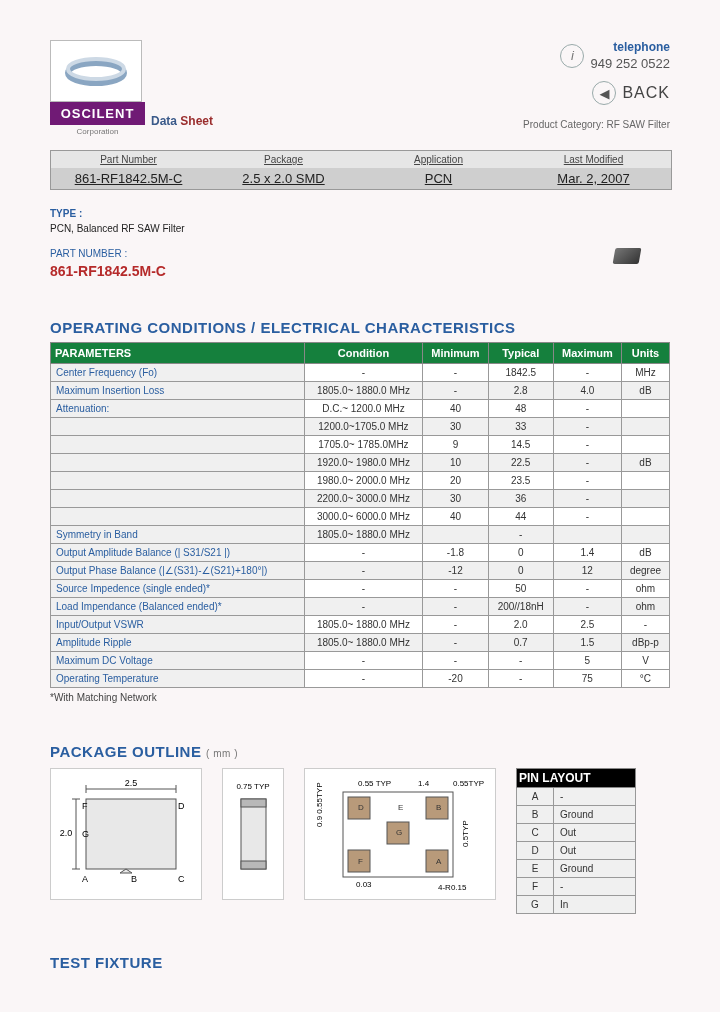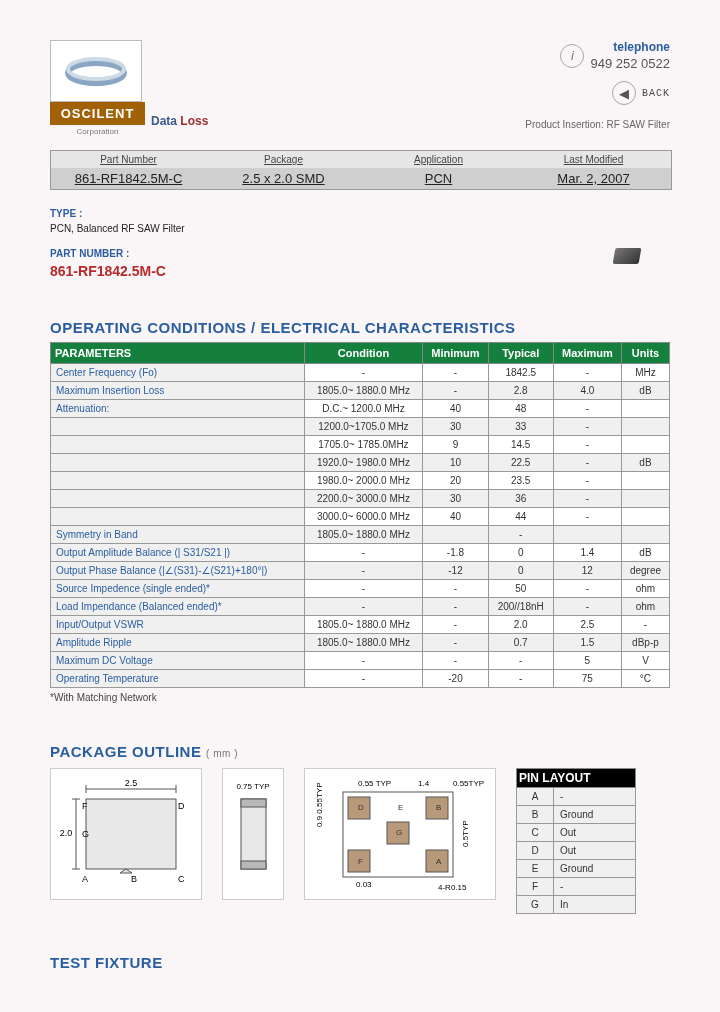--- a/index.html
+++ b/index.html
@@ -32,21 +32,21 @@
     width: 90px;
     height: 60px;
     background: #fff;
     border: 1px solid #bbb;
     display: flex;
     align-items: center;
     justify-content: center;
   }
   .logo-ring svg { display:block; }
   .logo-text {
-    background: #a16207;
+    background: #701a75;
     color: #fff;
     font-weight: bold;
     font-size: 13px;
     letter-spacing: 1px;
     padding: 4px 0;
   }
   .logo-sub {
     font-size: 8px;
     color: #777;
     margin-top: 2px;
@@ -77,21 +77,21 @@
   .tel-num { color: #555; font-size: 13px; margin-top: 2px; }
   .back-line {
     display: flex; align-items: center; justify-content: flex-end; gap: 6px;
     margin-top: 10px;
   }
   .back-icon {
     width: 22px; height: 22px; border: 1px solid #9aa; border-radius: 50%;
     display: inline-flex; align-items: center; justify-content: center;
     font-size: 13px; color: #555;
   }
-  .back-text { color: #444; letter-spacing: 1px; font-size: 10px; font-family: Liberation Mono, monospace; }
+  .back-text { color: #444; letter-spacing: 1px; font-size: 16px; }
   .prod-cat { color: #666; font-size: 10px; margin-top: 14px; }
   .info-bar {
     margin-top: 14px;
     border: 1px solid #999;
     width: 100%;
   }
   .info-bar-head {
     background: #e6e6e6;
     display: flex;
     font-size: 10px;
@@ -101,21 +101,21 @@
     background: #cfcfcf;
     display: flex;
     font-size: 13px;
     color: #222;
   }
   .info-cell { flex: 1; text-align: center; padding: 3px 0; text-decoration: underline; }
   .type-block { margin-top: 18px; }
   .type-label { color: #2a5ea0; font-weight: bold; font-size: 10px; }
   .type-val { font-size: 10px; color: #222; margin-top: 4px; }
   .pn-block { margin-top: 14px; position: relative; }
-  .pn-label { color: #2a5ea0; font-weight: bold; font-size: 10px; }
+  .pn-label { color: #2a5ea0; font-weight: normal; font-size: 10px; }
   .pn-val { color: #b52a2a; font-weight: bold; font-size: 14px; margin-top: 4px; }
   .chip-icon {
     position: absolute; right: 30px; top: 0;
     width: 26px; height: 16px;
     background: linear-gradient(135deg,#777,#333);
     border-radius: 2px;
     transform: skewX(-10deg);
   }
   h2.section {
     color: #2a5ea0;
@@ -198,36 +198,36 @@
           <svg width="70" height="40" viewBox="0 0 70 40">
             <ellipse cx="35" cy="22" rx="28" ry="10" fill="none" stroke="#8aa6c2" stroke-width="6"></ellipse>
             <ellipse cx="35" cy="18" rx="28" ry="10" fill="none" stroke="#cdd9e5" stroke-width="4"></ellipse>
           </svg>
         </div>
         <div class="logo-text">OSCILENT</div>
         <div class="logo-sub">Corporation</div>
       </div>
       <div class="data-sheet-label">
         <span class="ds-data">Data</span>
-        <span class="ds-sheet">Loss</span>
+        <span class="ds-sheet">Sheet</span>
       </div>
     </div>
     <div class="header-right">
       <div class="tel-line">
         <span class="tel-icon">i</span>
         <div>
           <div class="tel-label">telephone</div>
           <div class="tel-num">949 252 0522</div>
         </div>
       </div>
       <div class="back-line">
         <span class="back-icon">◀</span>
         <span class="back-text">BACK</span>
       </div>
-      <div class="prod-cat">Product Insertion: RF SAW Filter</div>
+      <div class="prod-cat">Product Category: RF SAW Filter</div>
     </div>
   </div>
 
   <div class="info-bar">
     <div class="info-bar-head">
       <div class="info-cell">Part Number</div>
       <div class="info-cell">Package</div>
       <div class="info-cell">Application</div>
       <div class="info-cell">Last Modified</div>
     </div>

